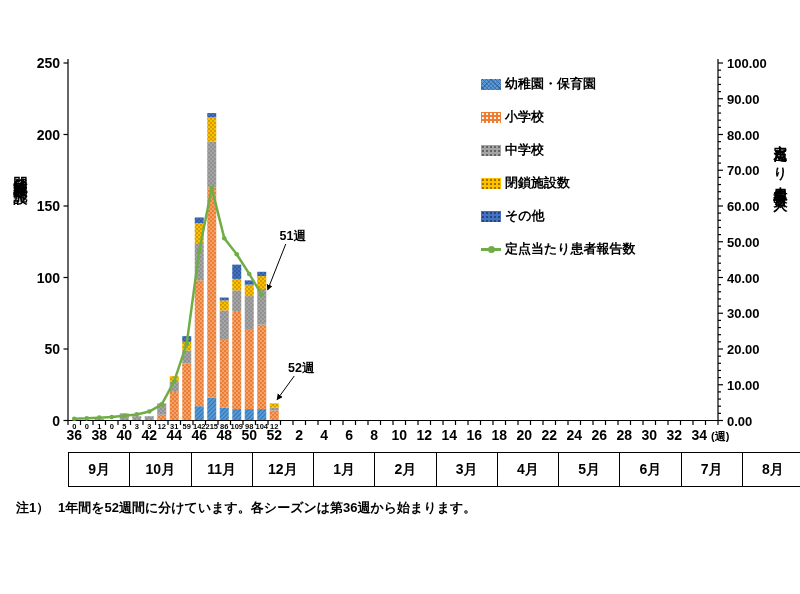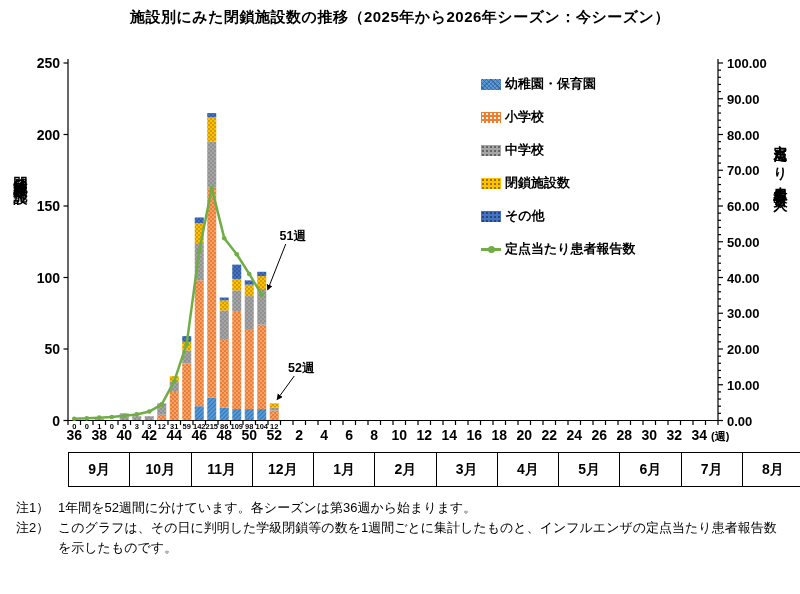--- a/index.html
+++ b/index.html
@@ -22,30 +22,29 @@
   .sw-dots-dark{background-image:radial-gradient(circle,rgba(0,0,0,.4) .8px,rgba(0,0,0,0) 1px);background-size:4px 4px;}
   .sw-line{position:relative;background:none;}
   .sw-line .ln{position:absolute;left:0;right:0;top:4.5px;height:2.5px;}
   .sw-line .dot{position:absolute;left:7px;top:2px;width:7px;height:7px;border-radius:50%;}
   .legend-label{font-size:13px;font-weight:bold;white-space:nowrap;}
   .months{position:absolute;left:68px;top:452px;width:736px;height:35px;display:flex;
           border:1px solid #000;box-sizing:border-box;}
   .mcell{flex:1;display:flex;align-items:center;justify-content:center;
          border-right:1px solid #000;font-size:14px;font-weight:bold;}
   .mcell:last-child{border-right:none;}
-  .notes{position:absolute;left:16px;top:498px;width:772px;font-size:13px;font-weight:normal;line-height:20px;}
+  .notes{position:absolute;left:16px;top:498px;width:772px;font-size:13px;font-weight:bold;line-height:20px;}
   .note{display:flex;}
   .note-label{flex:none;width:42px;}
   .note-text{flex:1;}
 </style>
 </head>
 <body>
 
 <div class="stage">
-  <div class="title">施設別にみた閉鎖施設数の推移（2025年から2026年シーズン：今シーズン）</div>
   <div class="yaxis-title left">閉鎖施設数（施設）</div>
   <div class="yaxis-title right">定点当たり患者報告数（人）</div>
   <svg id="chart-svg" width="800" height="450">
       <defs>
         <pattern id="p0" width="3" height="3" patternUnits="userSpaceOnUse" patternTransform="rotate(45)">
           <rect width="3" height="3" fill="#5B9BD5"></rect>
           <rect width="1.1" height="3" fill="#2E75B6"></rect>
         </pattern>
         <pattern id="p1" width="4" height="4" patternUnits="userSpaceOnUse">
           <rect width="4" height="4" fill="#ED7D31"></rect>
@@ -397,18 +396,14 @@
       <div class="mcell">5月</div>
       <div class="mcell">6月</div>
       <div class="mcell">7月</div>
       <div class="mcell">8月</div>
     </div>
   <div class="notes" id="notes">
       <div class="note">
         <span class="note-label">注1）</span>
         <span class="note-text">1年間を52週間に分けています。各シーズンは第36週から始まります。</span>
       </div>
-      <div class="note">
-        <span class="note-label">注2）</span>
-        <span class="note-text">このグラフは、その日に判明した学級閉鎖等の数を1週間ごとに集計したものと、インフルエンザの定点当たり患者報告数を示したものです。</span>
-      </div>
     </div>
 </div>
 
 </body></html>

